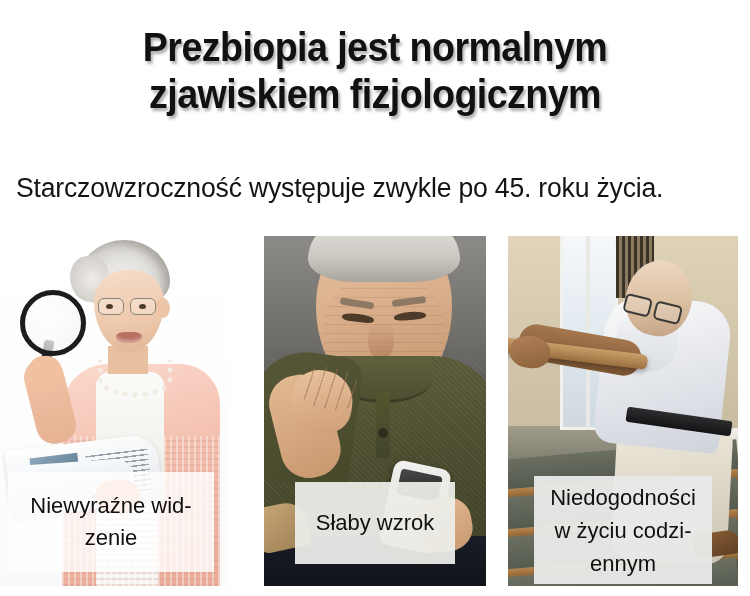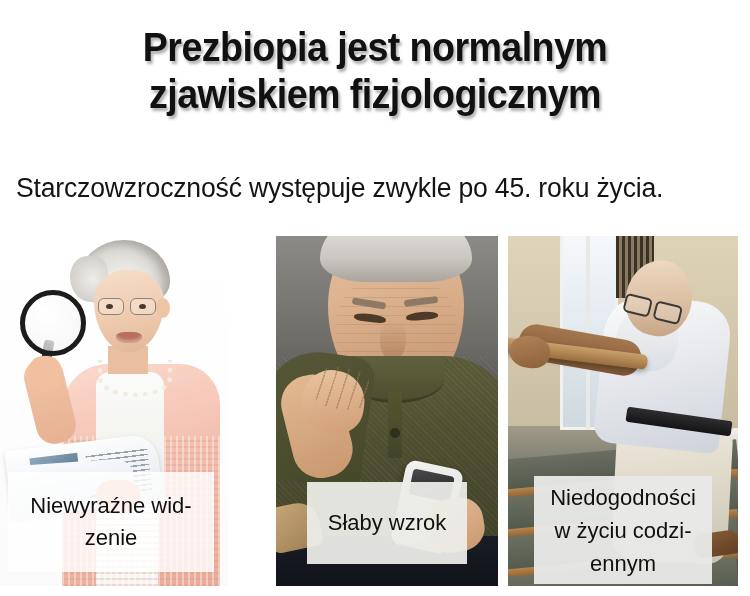--- a/index.html
+++ b/index.html
@@ -60,21 +60,21 @@
     width: 750px;
     height: 350px;
   }
   .panel {
     position: absolute;
     top: 0;
     height: 350px;
     overflow: hidden;
   }
   #panel-1 { left: 0;  width: 228px; background: #ffffff; }
-  #panel-2 { left: 276px; width: 222px; background: #13161f; text-decoration: underline; }
+  #panel-2 { left: 264px; width: 222px; background: #13161f; text-decoration: underline; }
   #panel-3 { left: 508px; width: 230px; background: #5eead4; }
 
   .scene { position: absolute; inset: 0; }
 
   
   .caption {
     position: absolute;
     box-sizing: border-box;
     text-align: center;
     font-family: "Liberation Sans", sans-serif;

